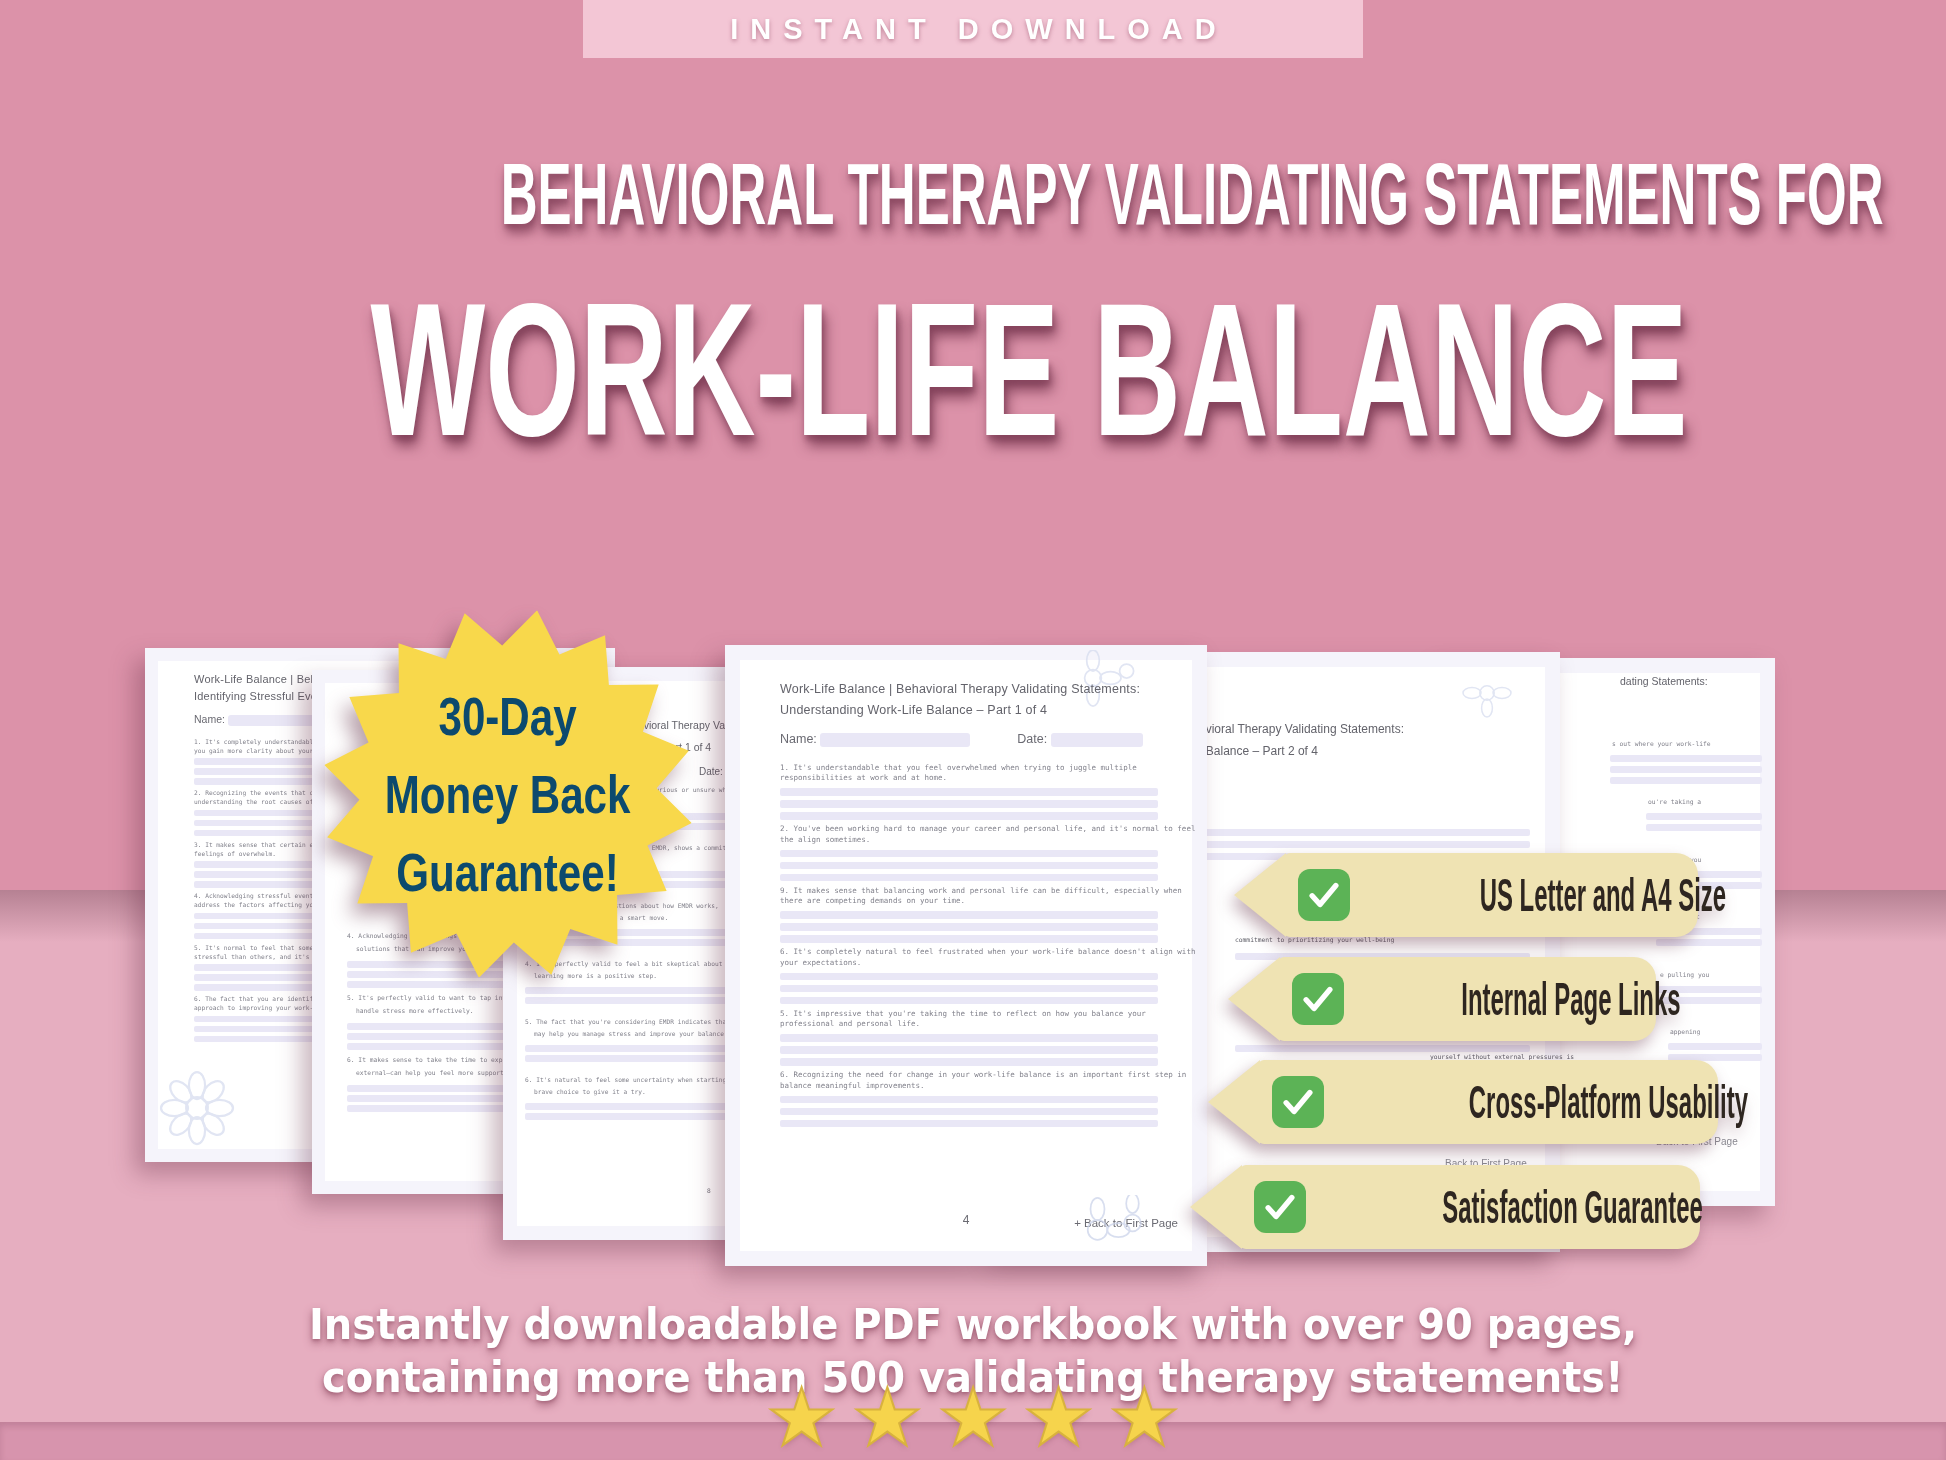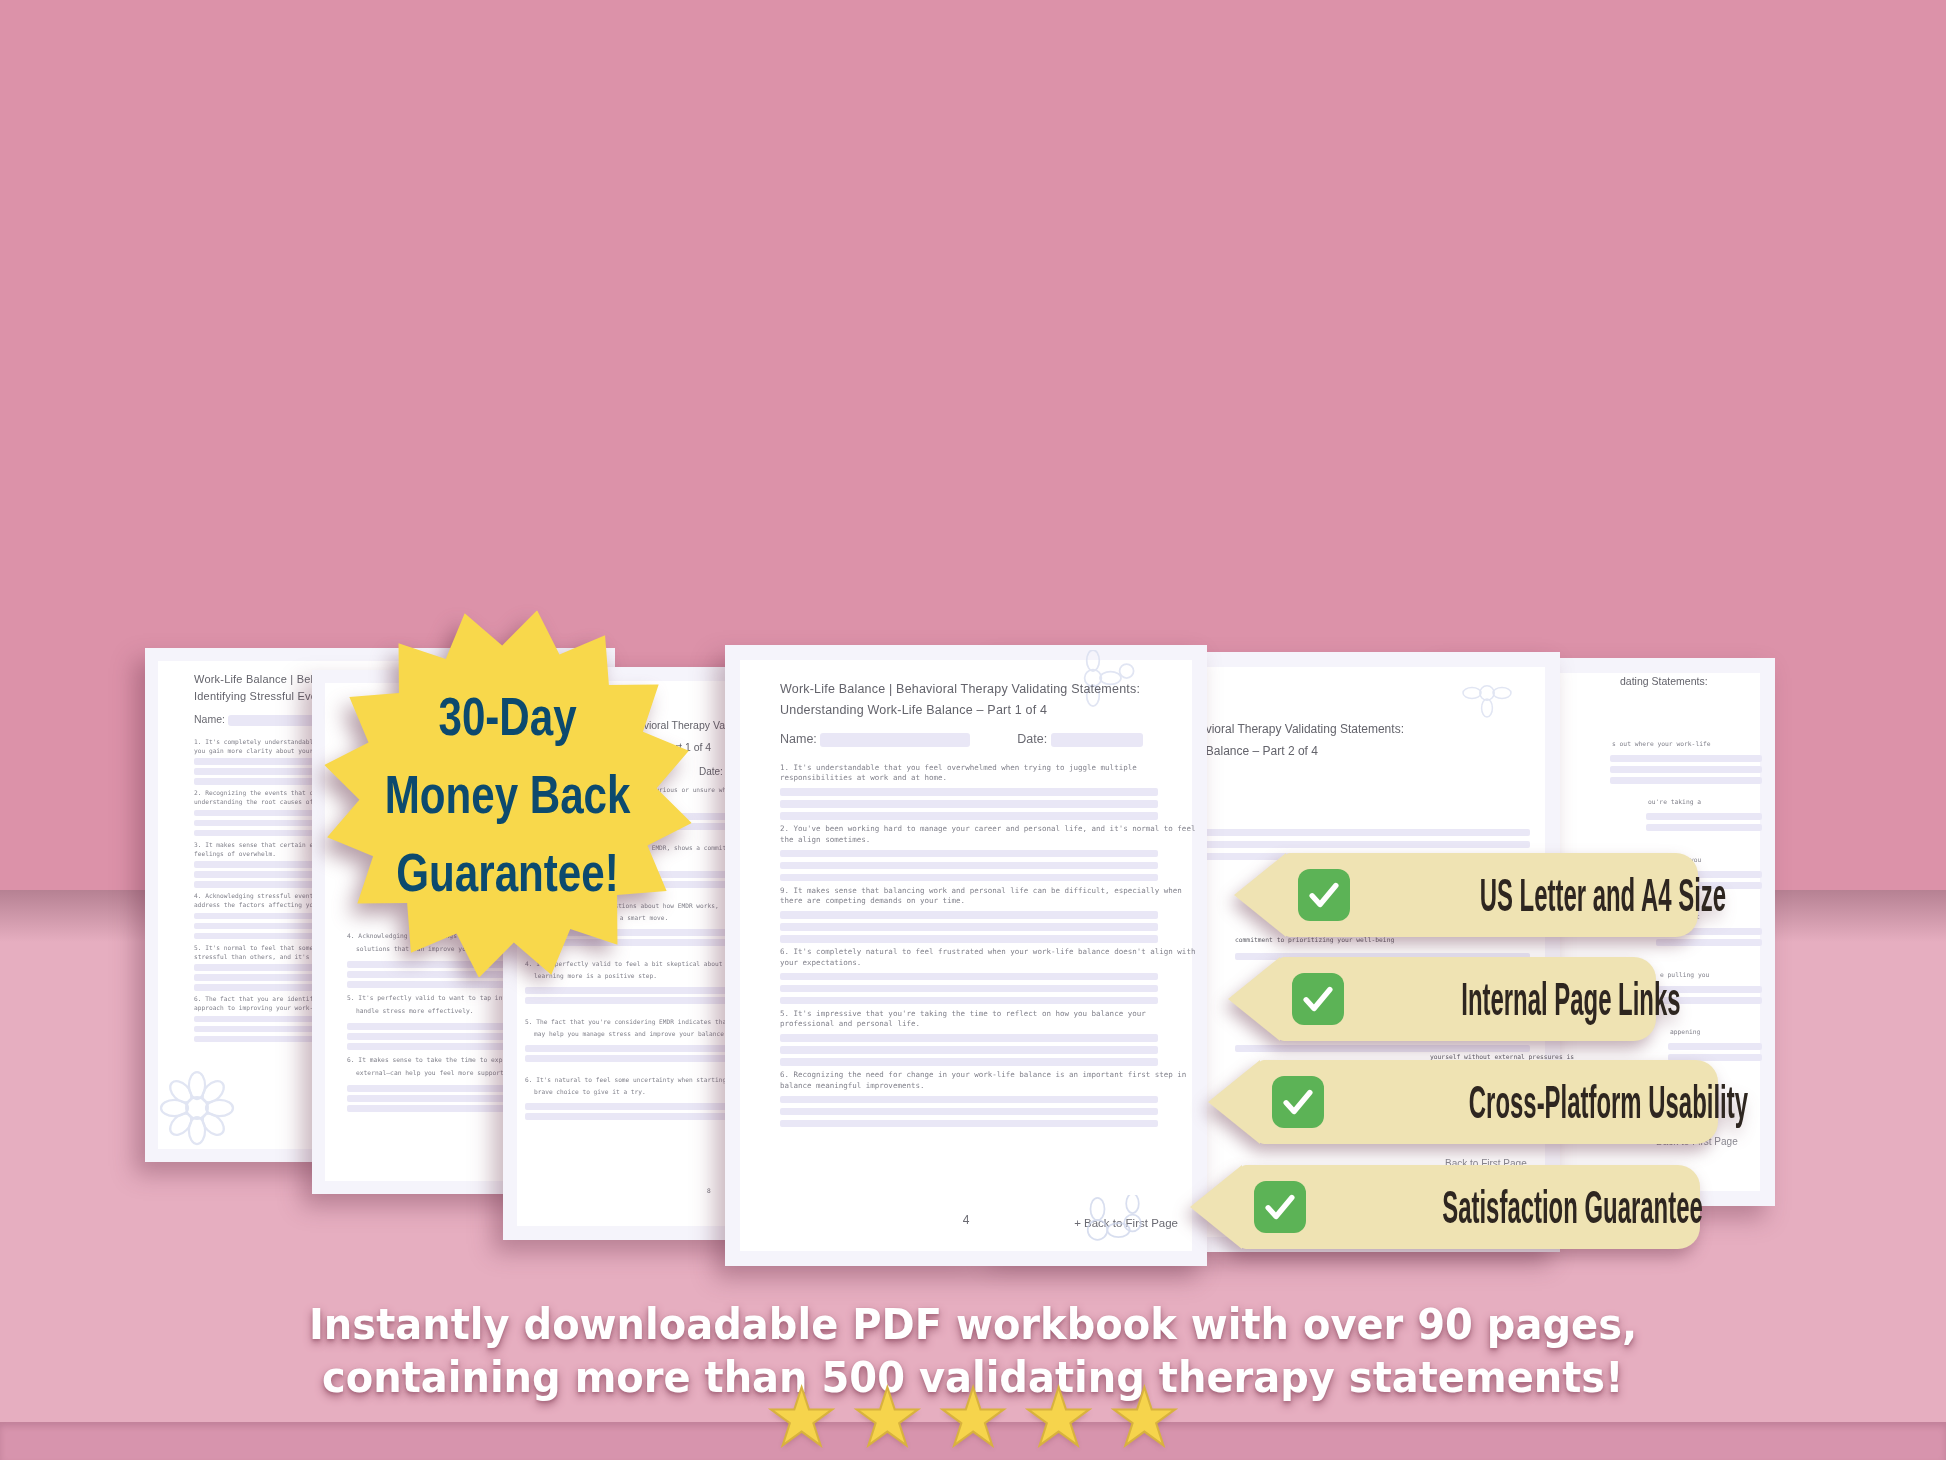--- a/index.html
+++ b/index.html
@@ -120,21 +120,28 @@
 </style>
 </head>
 <body>
 
 <div id="stage">
 
   <div class="bg-top"></div>
   <div class="bg-bottom"></div>
   <div class="bg-shade"></div>
 
-
+  <div class="banner">
+    <span>INSTANT DOWNLOAD</span>
+  </div>
+
+  <div class="titles">
+    <div class="t1"><span class="cond" style="--sx:.58">BEHAVIORAL THERAPY VALIDATING STATEMENTS FOR</span></div>
+    <div class="t2"><span class="cond" style="--sx:.64">WORK-LIFE BALANCE</span></div>
+  </div>
 
   <div class="page p-left1">
     <div class="inner">
       <svg class="wm" style="left:-6px;bottom:-4px;width:90px;height:90px" viewBox="0 0 100 100">
         <g fill="none" stroke="#d7ddef" stroke-width="2.5">
           <circle cx="50" cy="50" r="12"></circle>
             <ellipse cx="50" cy="25" rx="9" ry="15"></ellipse>
             <ellipse cx="50" cy="75" rx="9" ry="15"></ellipse>
           <ellipse cx="25" cy="50" rx="15" ry="9"></ellipse>
             <ellipse cx="75" cy="50" rx="15" ry="9"></ellipse>

